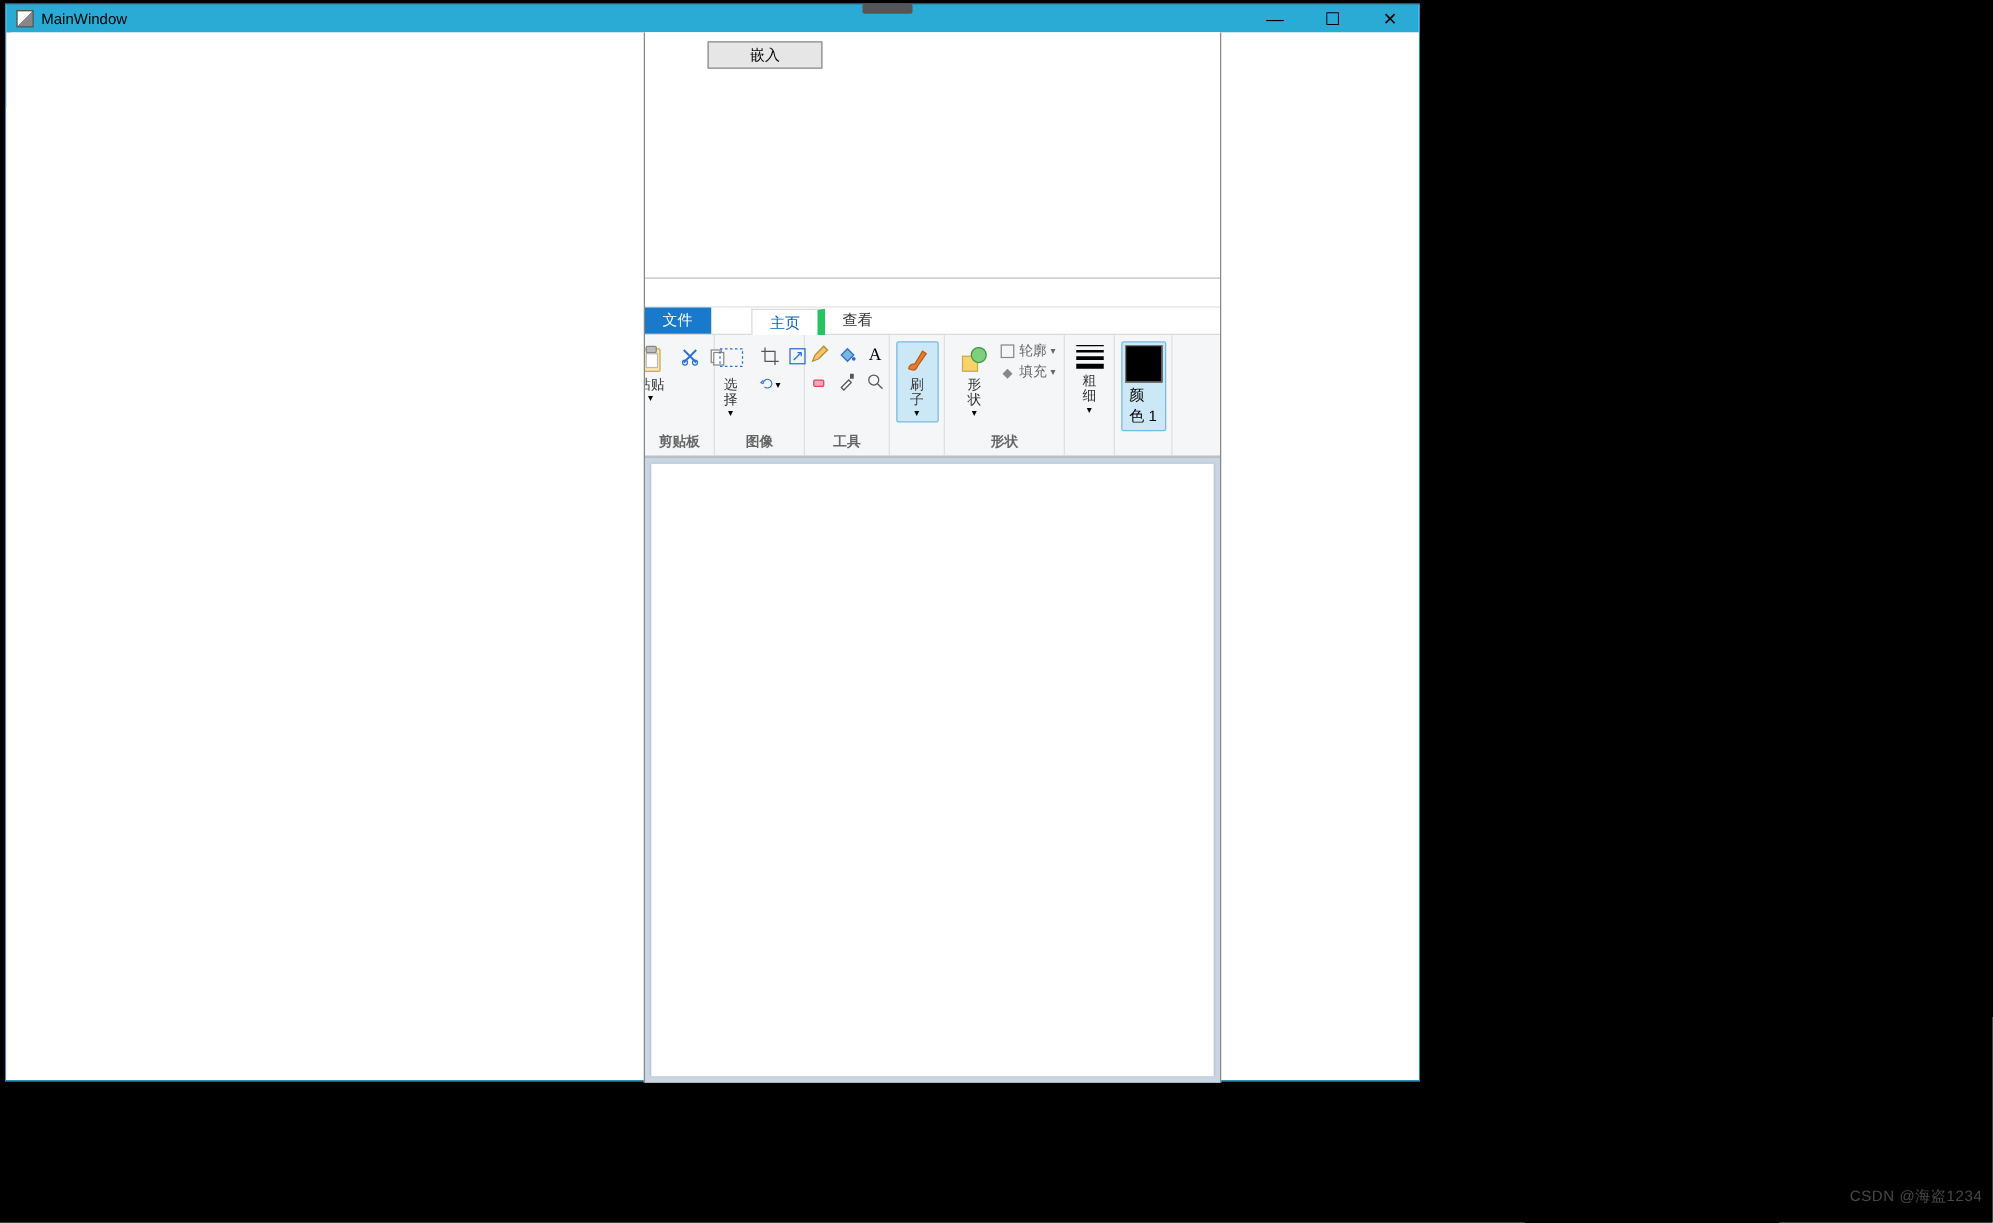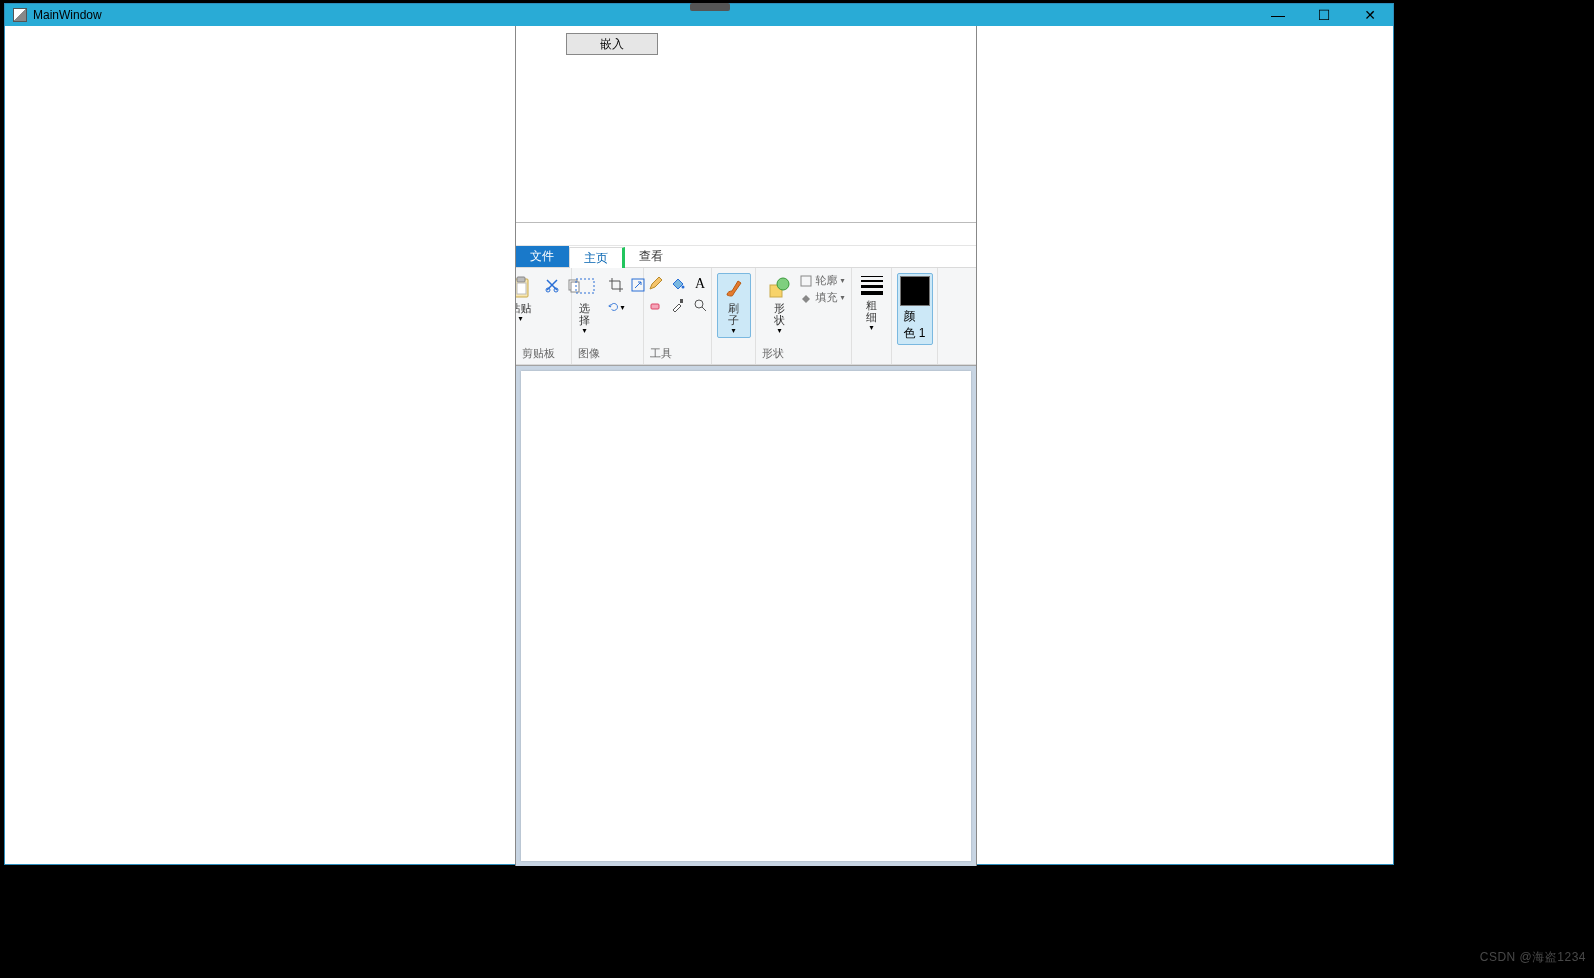--- a/index.html
+++ b/index.html
@@ -1,38 +1,38 @@
 <!DOCTYPE html>
 <html><head>
 <meta charset="utf-8">
 <style>
   * { box-sizing: border-box; margin: 0; padding: 0; }
   html, body { width: 1594px; height: 978px; font-family: "Microsoft YaHei", "Segoe UI", sans-serif; font-size: 12px; overflow: hidden; background: #000; }
-  .outer-window { position: absolute; left: 4px; top: 3px; width: 1390px; height: 862px; background: #fff; border: 1px solid #2d8dbb; }
+  .outer-window { position: absolute; left: 4px; top: 3px; width: 1132px; height: 862px; background: #fff; border: 1px solid #2d8dbb; }
   .titlebar { height: 22px; background: #29abd6; display: flex; align-items: center; color: #000; }
   .titlebar .app-icon { width: 14px; height: 14px; margin: 0 6px 0 8px; background: linear-gradient(135deg,#fff 50%,#888 50%); border: 1px solid #555; }
   .titlebar .title-text { flex: 0 0 auto; font-size: 12px; }
   .titlebar .spacer { flex: 1; }
   .titlebar .winbtn { width: 46px; height: 22px; display: flex; align-items: center; justify-content: center; font-size: 14px; color: #000; }
   .top-handle { position: absolute; left: 685px; top: -1px; width: 40px; height: 8px; background: #555; border-radius: 2px; }
   .client { position: absolute; top: 22px; left: 0; right: 0; bottom: 0; background: #fff; }
   .embedded-frame { position: absolute; left: 510px; top: 0; width: 462px; height: 840px; border-left: 1px solid #888; border-right: 1px solid #888; background: #fff; }
   .top-panel { position: absolute; top: 0; left: 0; right: 0; height: 196px; background: #fff; }
   .embed-btn { position: absolute; left: 50px; top: 7px; width: 92px; height: 22px; background: #e6e6e6; border: 1px solid #888; text-align: center; line-height: 20px; font-size: 12px; }
   .divider { position: absolute; top: 196px; left: 0; right: 0; height: 1px; background: #bbb; }
   .paint-app { position: absolute; top: 197px; left: 0; right: 0; bottom: 0; background: #a3a3a3; }
   .qat-bar { height: 23px; background: #fff; border-bottom: 1px solid #e5e5e5; }
   .tabstrip { height: 22px; background: #fff; display: flex; align-items: stretch; border-bottom: 1px solid #dadada; }
   .tab { padding: 0 14px; display: flex; align-items: center; font-size: 12px; color: #333; border-right: 1px solid transparent; }
   .tab.file { background: #1979ca; color: #fff; }
-  .tab.active { background: #fff; color: #0062b1; border-left: 1px solid #dadada; border-right: 3px solid #22c55e; border-top: 1px solid #dadada; position: relative; top: 1px; }
+  .tab.active { background: #fff; color: #0062b1; border-left: 1px solid #dadada; border-right: 6px solid #22c55e; border-top: 1px solid #dadada; position: relative; top: 1px; margin-left: 32px; }
   .ribbon { height: 97px; background: #f5f6f7; border-bottom: 1px solid #dadada; display: flex; overflow: hidden; }
   .group { border-right: 1px solid #e0e0e0; padding: 3px 6px 0 6px; display: flex; flex-direction: column; align-items: center; }
   .group-body { flex: 1; display: flex; align-items: flex-start; gap: 4px; padding-top: 2px; }
-  .group-label { font-size: 11px; color: #666; padding: 2px 0 3px; width: 100%; }
+  .group-label { font-size: 11px; color: #666; text-align: center; padding: 2px 0 3px; width: 100%; font-weight: bold; }
   .bigbtn { display: flex; flex-direction: column; align-items: center; justify-content: flex-start; width: 34px; padding: 2px 2px; border: 1px solid transparent; border-radius: 2px; }
   .bigbtn.sel { background: #cce8f7; border-color: #7ab8e0; }
   .bigbtn .ico { width: 24px; height: 24px; margin-bottom: 2px; display: flex; align-items: center; justify-content: center; }
   .bigbtn .lbl { font-size: 11px; color: #333; text-align: center; line-height: 12px; }
   .smallgrid { display: grid; grid-template-columns: repeat(3, 20px); grid-auto-rows: 20px; gap: 2px; }
   .smallgrid.two { grid-template-columns: repeat(2, 20px); }
   .smico { width: 20px; height: 20px; display: flex; align-items: center; justify-content: center; border: 1px solid transparent; border-radius: 2px; }
   .smico svg { width: 16px; height: 16px; }
   .txtlink { font-size: 11px; color: #666; display: flex; align-items: center; gap: 3px; }
   .txtlink svg { width: 12px; height: 12px; }

